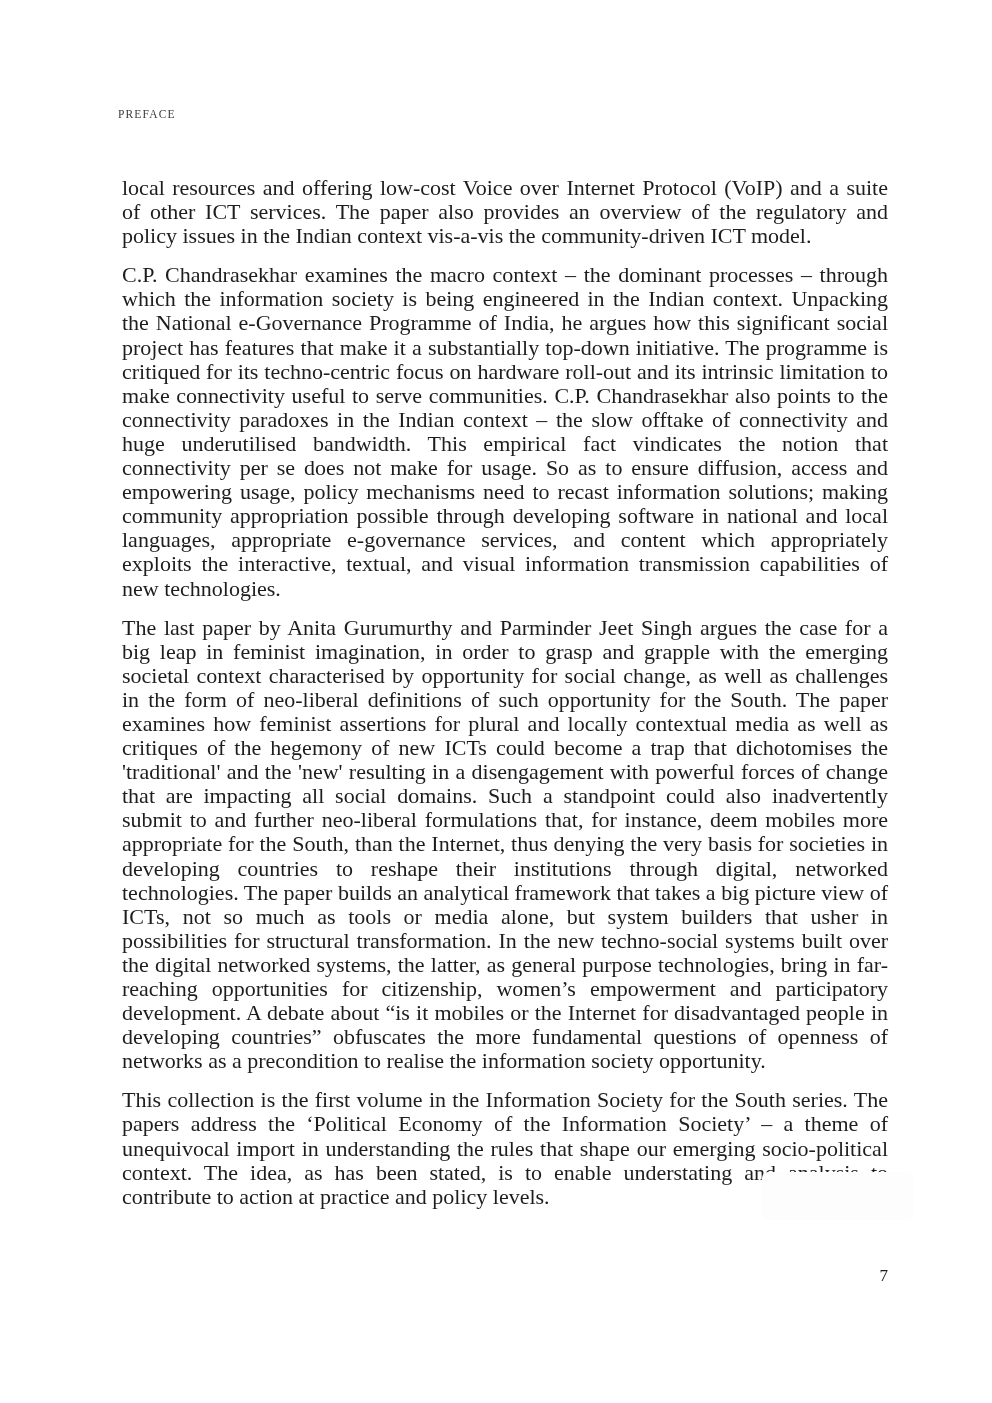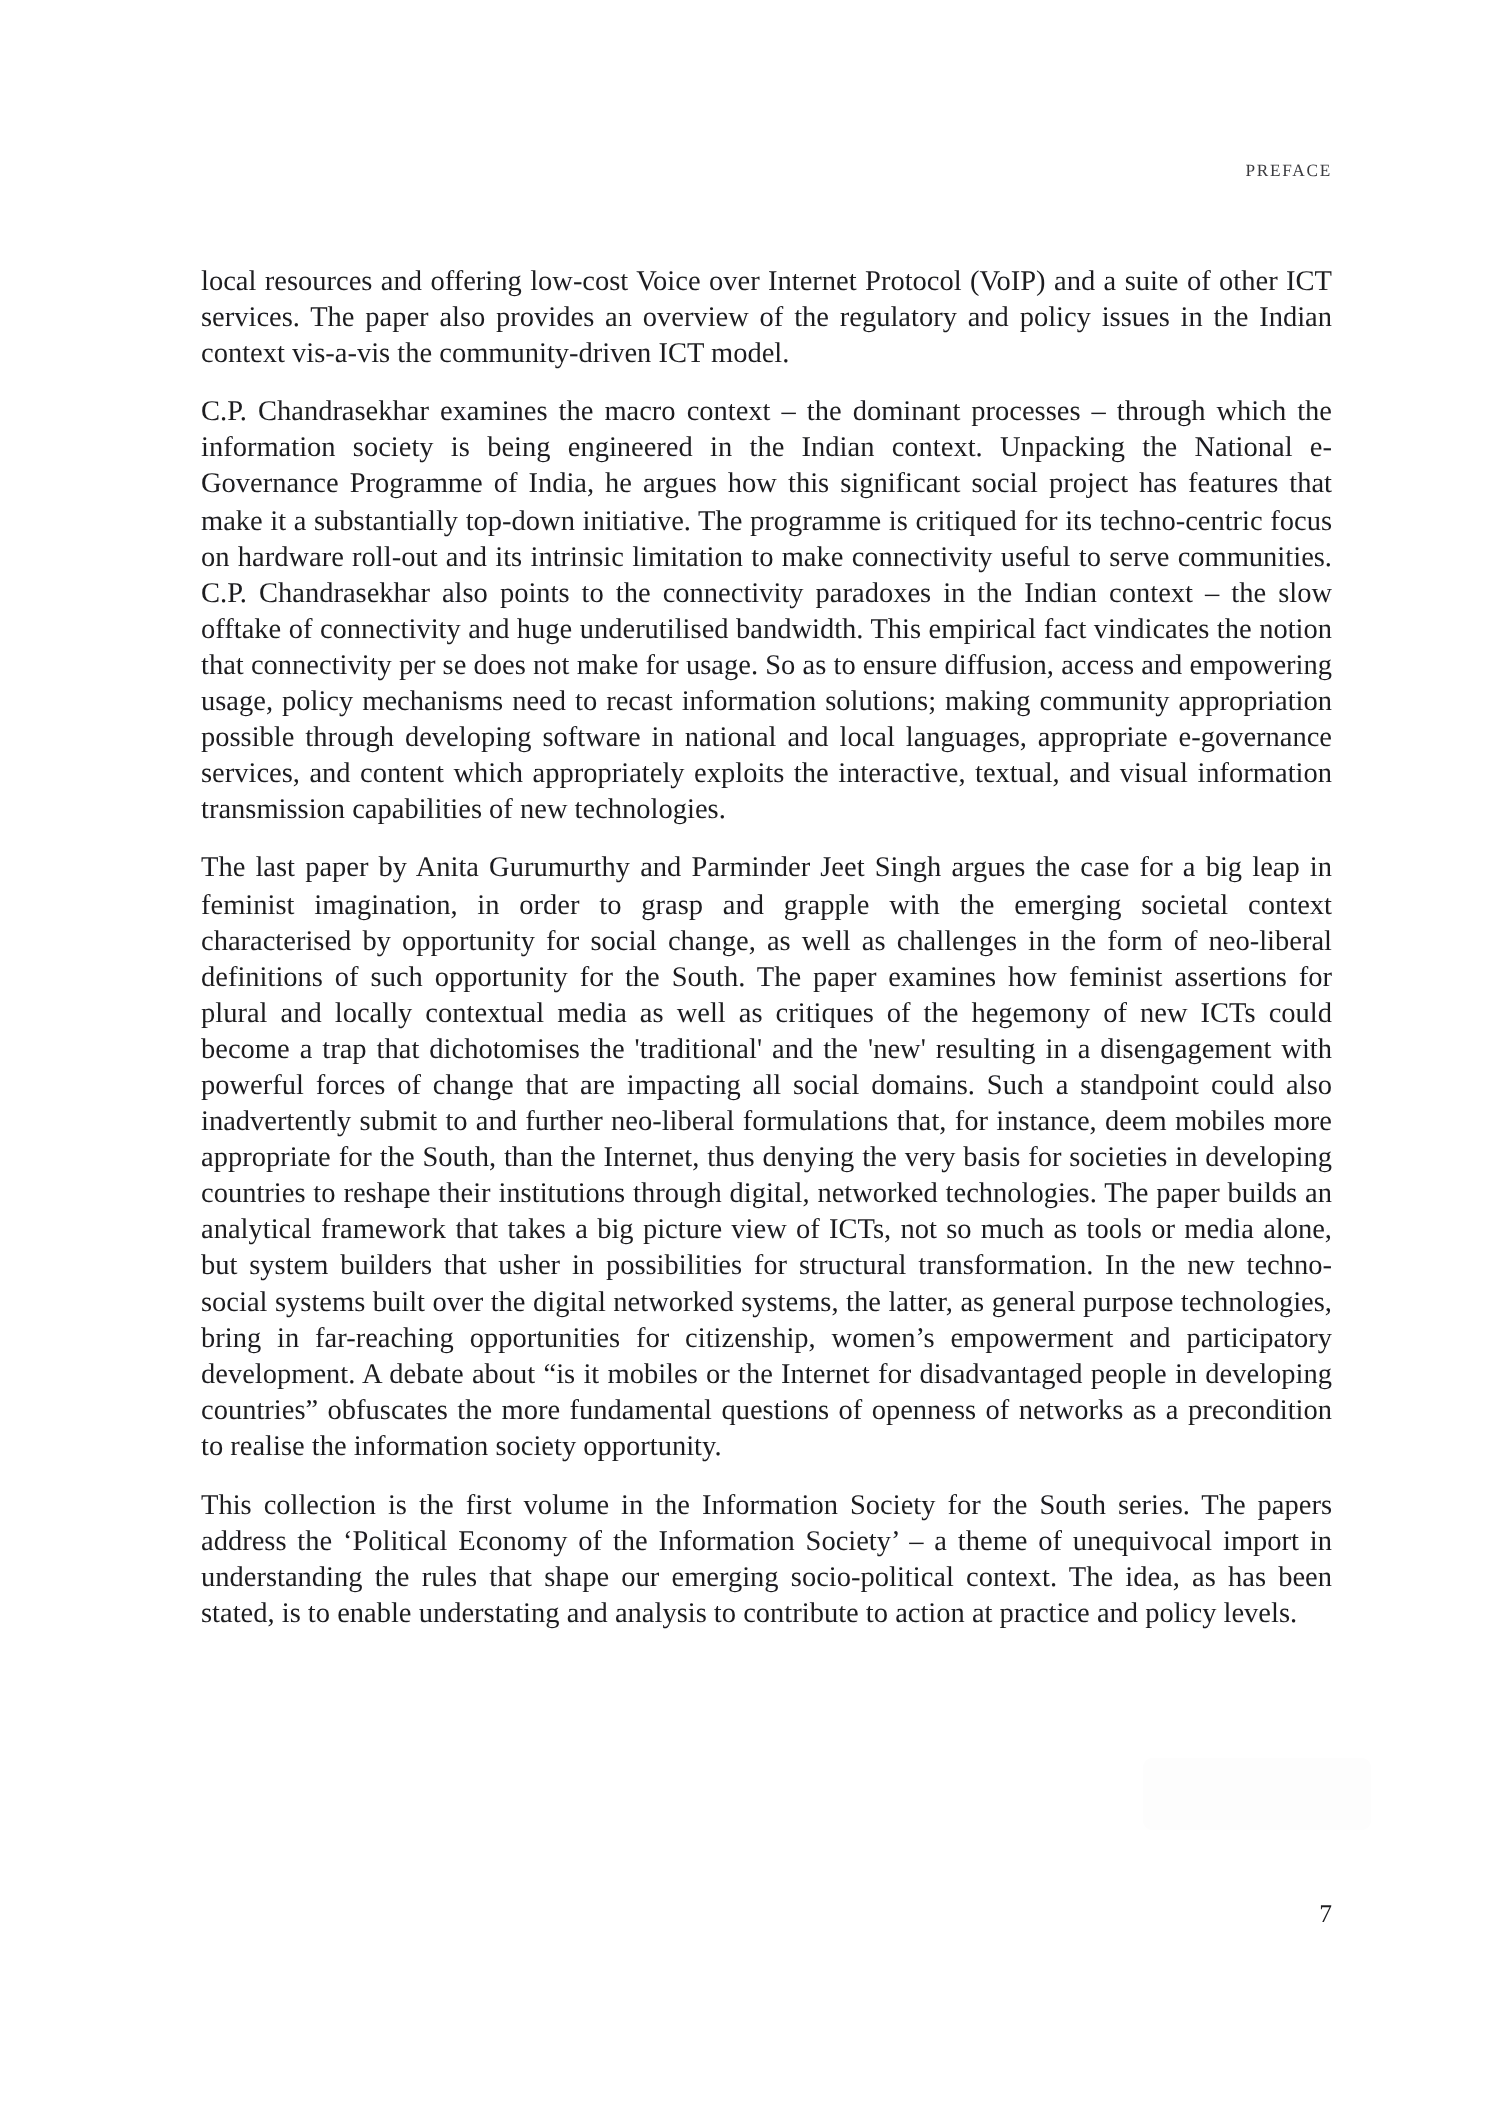--- a/index.html
+++ b/index.html
@@ -13,35 +13,35 @@
     height: 1403px;
     background: #ffffff;
     overflow: hidden;
     font-family: "Liberation Serif", "DejaVu Serif", serif;
   }
   .running-head {
     position: absolute;
     top: 108px;
     left: 118px;
     width: 770px;
-    text-align: right;
+    text-align: left;
     font-size: 11.5px;
     letter-spacing: 1.15px;
     color: #3b3b3f;
     font-family: "Liberation Serif", "DejaVu Serif", serif;
   }
   .body-column {
     position: absolute;
     top: 176px;
     left: 118px;
     width: 770px;
   }
   .para {
-    margin: 0 0 15px 16px;
-    font-size: 19px;
+    margin: 0 0 15px 4px;
+    font-size: 22px;
     line-height: 24.1px;
     text-align: justify;
     text-justify: inter-word;
     color: #1d1d20;
     hyphens: none;
   }
   .para:last-child {
     margin-bottom: 0;
   }
   .folio {

